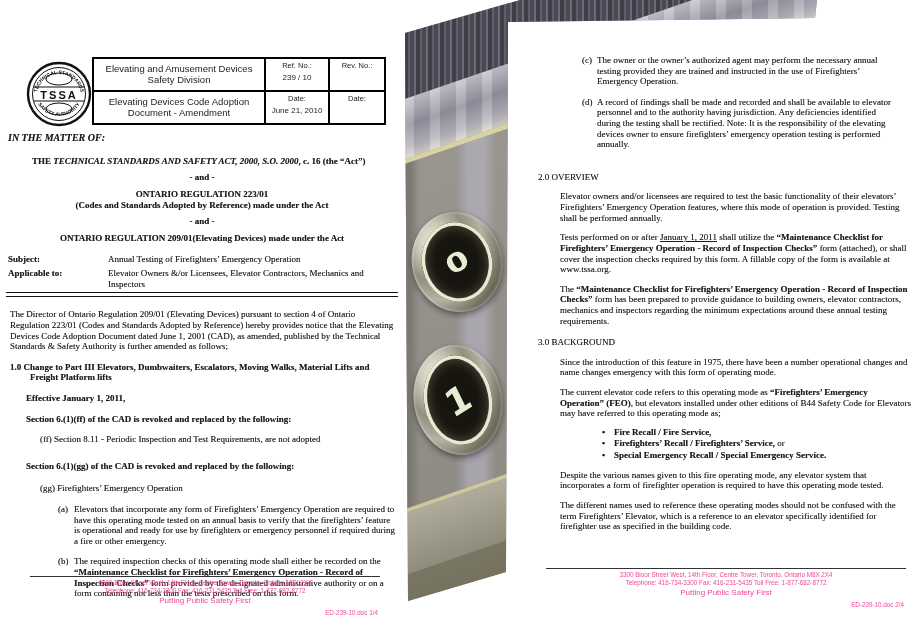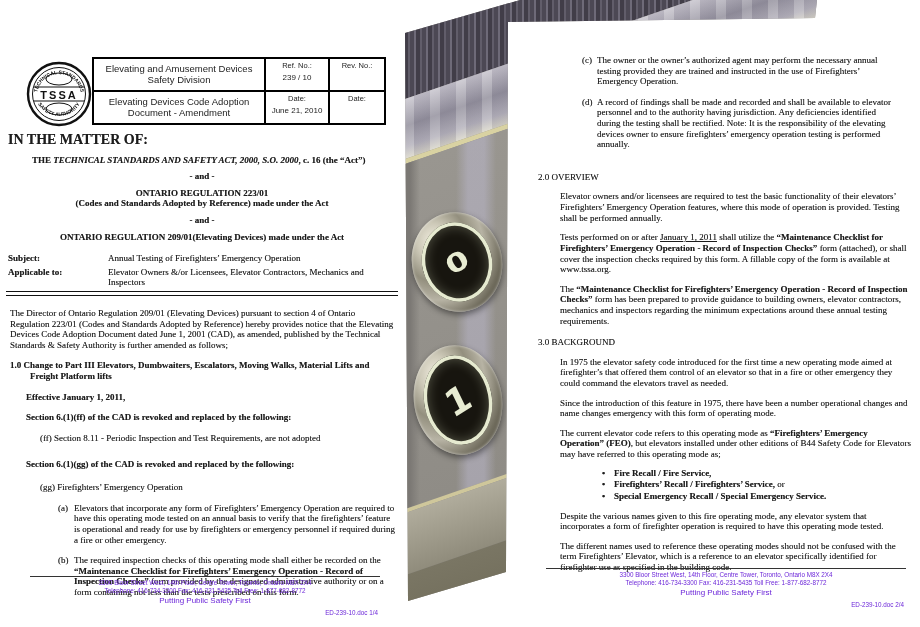--- a/index.html
+++ b/index.html
@@ -52,21 +52,21 @@
   .logo{width:66px;height:66px;margin-left:20px;margin-top:4px;flex:0 0 auto;}
   .hd-table{margin-left:0;border:1.6px solid #000;display:grid;width:292px;height:66px;
      grid-template-columns:172px 64px 56px;grid-template-rows:33px 33px;
      font-family:"Liberation Sans",sans-serif;}
   .hd-cell{border:0.8px solid #000;box-sizing:border-box;padding:2px 3px;overflow:hidden;}
   .hd-title{display:flex;align-items:center;justify-content:center;text-align:center;
      font-size:9.5px;line-height:1.15;}
   .hd-label{font-size:7.5px;text-align:center;}
   .hd-value{font-size:8px;text-align:center;margin-top:3px;}
 
-  .matter-h{font-weight:bold;font-size:14px;margin:5px 0 6px 2px;}
+  .matter-h{font-weight:bold;font-size:10px;margin:5px 0 12px 2px;font-style:italic;}
   .act-line{margin:1px 0 0 26px;font-size:9px;}
   .and-line{text-align:center;font-weight:bold;margin-top:6px;}
   .reg-line{text-align:center;font-weight:bold;margin-top:6px;}
   .reg-sub{text-align:center;font-weight:bold;margin-top:0;}
 
   .subj-row{display:flex;margin:3px 0 0 2px;gap:34px;}
   .subj-label{width:66px;flex:0 0 auto;font-weight:bold;}
   .subject-block{margin-top:11px;}
   .dbl-rule{margin-top:3px;height:3px;border-top:1.4px solid #111;border-bottom:1.4px solid #111;}
 
@@ -81,21 +81,21 @@
   .rp .item{margin-left:44px;margin-right:4px;}
   .rp .item .lab{flex:0 0 15px;}
 
   .rp .sec-head{font-weight:normal;font-size:9px;}
   .rp .body{margin-left:22px;width:352px;}
   .bullets{margin:8px 0 0 64px;}
   .bullet-row{display:flex;margin-top:1px;}
   .bullet-glyph{flex:0 0 12px;font-weight:bold;}
 
   
-  .pg-footer{position:absolute;font-family:"Liberation Sans",sans-serif;text-align:center;color:#6d28d9;}
+  .pg-footer{position:absolute;font-family:"Liberation Sans",sans-serif;text-align:center;color:#ec4899;}
   .lp-footer{left:24px;top:576px;width:350px;}
   .rp-footer{left:38px;top:546px;width:360px;}
   .footer-rule{border-top:1px solid #333;margin-bottom:2px;}
   .f-small{font-size:6.3px;line-height:1.25;}
   .f-tag{font-size:8px;margin-top:1px;}
   .f-doc{font-size:6.3px;text-align:right;margin-top:4px;padding-right:2px;}
 </style>
 </head>
 <body>
 
@@ -216,21 +216,20 @@
     <span class="lab">(d)</span>
     <span>A record of findings shall be made and recorded and shall be available to elevator personnel and to the authority having jurisdiction. Any deficiencies identified during the testing shall be rectified. Note: It is the responsibility of the elevating devices owner to ensure firefighters’ emergency operation testing is performed annually.</span>
   </div>
 
   <div class="p sec-head" style="margin-top:22px">2.0 OVERVIEW</div>
   <div class="p body" style="margin-top:9px">Elevator owners and/or licensees are required to test the basic functionality of their elevators’ Firefighters’ Emergency Operation features, where this mode of operation is provided. Testing shall be performed annually.</div>
   <div class="p body" style="margin-top:9px"><span>Tests performed on or after </span><span class="u">January 1, 2011</span><span> shall utilize the </span><span class="b">“Maintenance Checklist for Firefighters’ Emergency Operation - Record of Inspection Checks”</span><span> form (attached), or shall cover the inspection checks required by this form. A fillable copy of the form is available at www.tssa.org.</span></div>
   <div class="p body" style="margin-top:9px"><span>The </span><span class="b">“Maintenance Checklist for Firefighters’ Emergency Operation - Record of Inspection Checks”</span><span> form has been prepared to provide guidance to building owners, elevator contractors, mechanics and inspectors regarding the minimum expectations around these annual testing requirements.</span></div>
 
   <div class="p sec-head" style="margin-top:11px">3.0 BACKGROUND</div>
-  <div class="p body" style="margin-top:9px">In 1975 the elevator safety code introduced for the first time a new operating mode aimed at firefighter’s that offered them control of an elevator so that in a fire or other emergency they could command the elevators travel as needed.</div>
   <div class="p body" style="margin-top:9px">Since the introduction of this feature in 1975, there have been a number operational changes and name changes emergency with this form of operating mode.</div>
   <div class="p body" style="margin-top:9px"><span>The current elevator code refers to this operating mode as </span><span class="b">“Firefighters’ Emergency Operation” (FEO)</span><span>, but elevators installed under other editions of B44 Safety Code for Elevators may have referred to this operating mode as;</span></div>
 
   <div class="bullets">
     <div class="p bullet-row">
       <span class="bullet-glyph">•</span>
       <span><span class="b">Fire Recall / Fire Service,</span></span>
     </div>
     <div class="p bullet-row">
       <span class="bullet-glyph">•</span>

